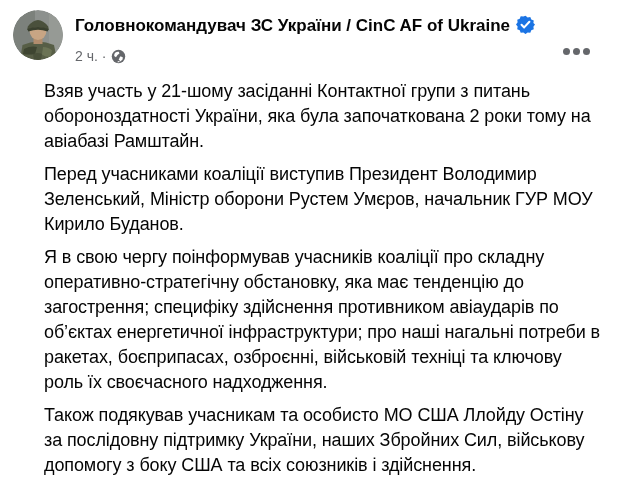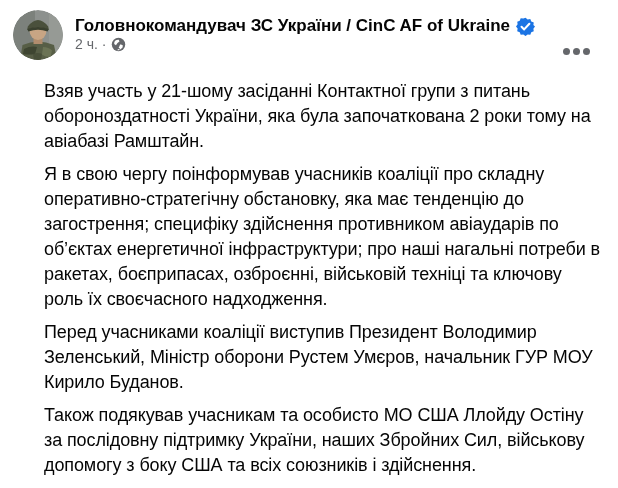--- a/index.html
+++ b/index.html
@@ -33,38 +33,38 @@
     display: block;
     cursor: pointer;
   }
   .header-info {
     margin-left: 12px;
     padding-top: 5px;
     min-width: 0;
   }
   .name-row {
     display: flex;
-    align-items: flex-end;
+    align-items: flex-start;
     gap: 6px;
     white-space: nowrap;
   }
   .author-name {
     font-size: 17px;
     font-weight: 700;
     color: #050505;
     line-height: 21px;
     cursor: pointer;
   }
   .badge {
     display: inline-flex;
     align-items: center;
     flex: 0 0 auto;
   }
   .meta-row {
-    margin-top: 0;
+    margin-top: 12px;
     display: flex;
     align-items: center;
     gap: 4px;
     font-size: 14px;
     color: #65676b;
     line-height: 16px;
   }
   .timestamp { cursor: pointer; }
   .dot-sep { color: #65676b; }
   .globe { display: inline-flex; align-items: center; }
@@ -167,27 +167,27 @@
           <i></i>
           <i></i>
         </span>
     </div>
   </div>
 
   <div class="post-text">
     <p>Взяв участь у 21-шому засіданні Контактної групи з питань
 обороноздатності України, яка була започаткована 2 роки тому на
 авіабазі Рамштайн.</p>
+    <p>Перед учасниками коаліції виступив Президент Володимир
+Зеленський, Міністр оборони Рустем Умєров, начальник ГУР МОУ
+Кирило Буданов.</p>
     <p>Я в свою чергу поінформував учасників коаліції про складну
 оперативно-стратегічну обстановку, яка має тенденцію до
 загострення; специфіку здійснення противником авіаударів по
 об’єктах енергетичної інфраструктури; про наші нагальні потреби в
 ракетах, боєприпасах, озброєнні, військовій техніці та ключову
 роль їх своєчасного надходження.</p>
-    <p>Перед учасниками коаліції виступив Президент Володимир
-Зеленський, Міністр оборони Рустем Умєров, начальник ГУР МОУ
-Кирило Буданов.</p>
     <p>Також подякував учасникам та особисто МО США Ллойду Остіну
 за послідовну підтримку України, наших Збройних Сил, військову
 допомогу з боку США та всіх союзників і здійснення.</p>
   </div>
 
 </div>
 
 </body></html>

